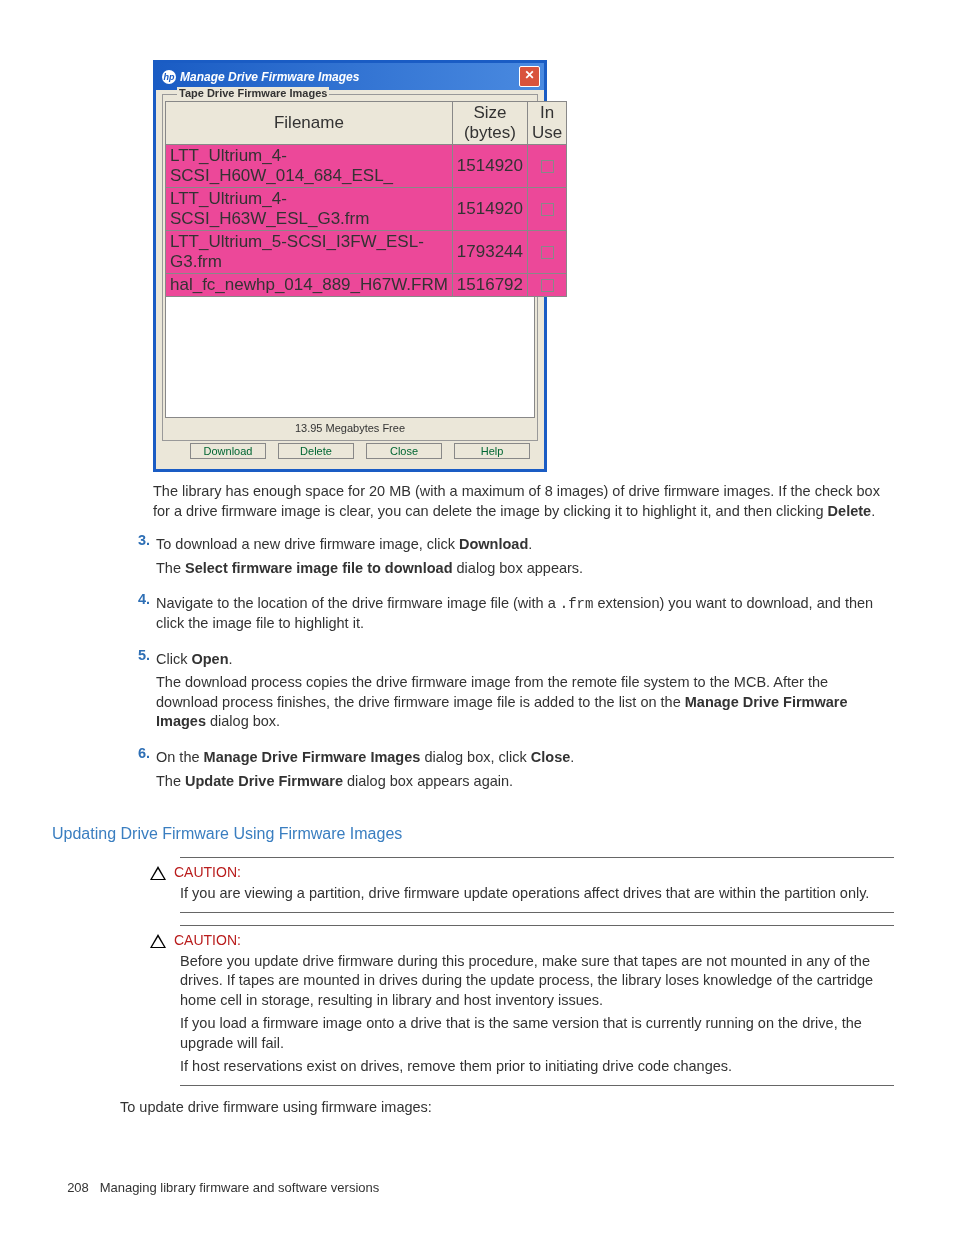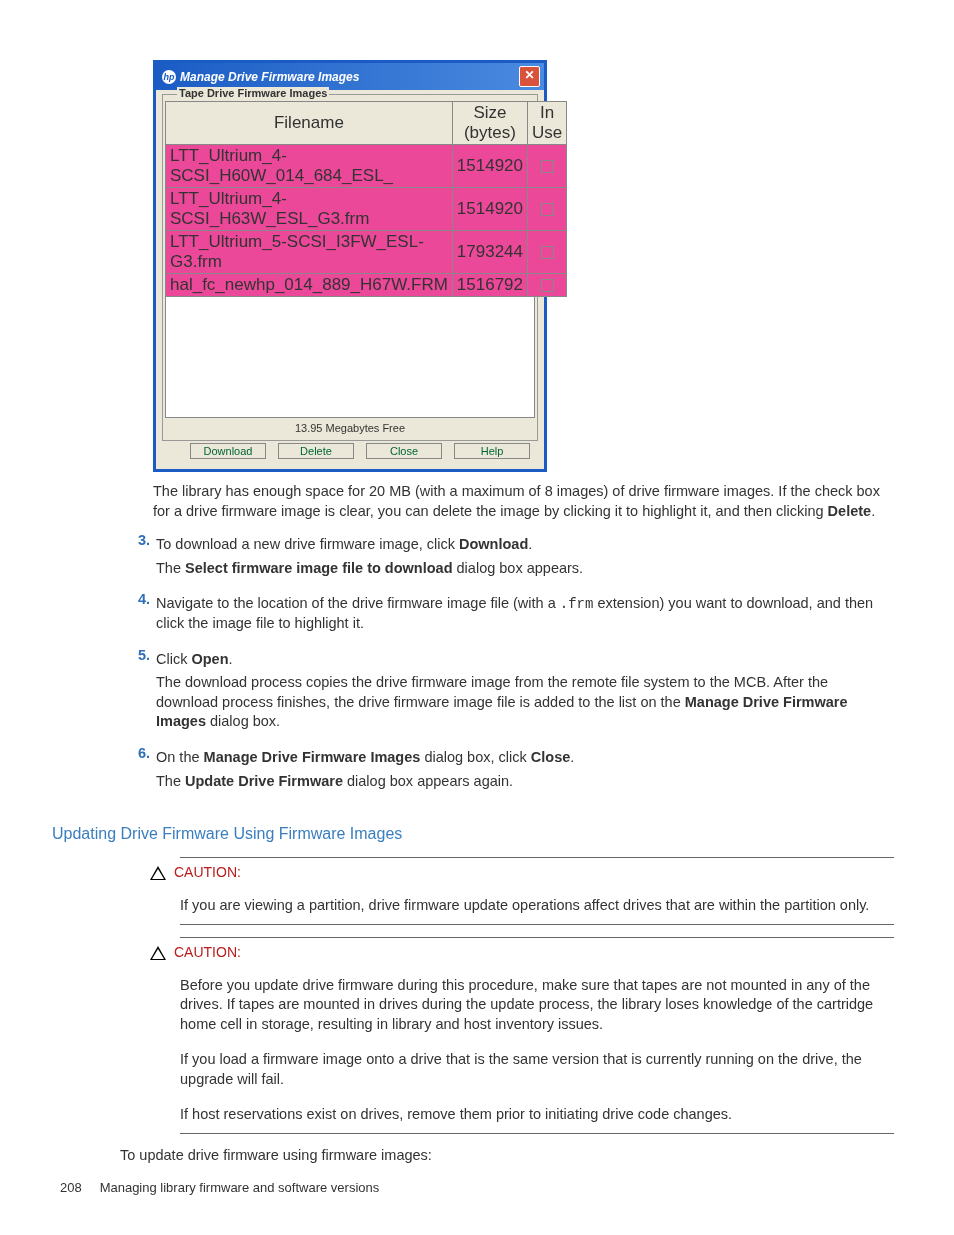--- a/index.html
+++ b/index.html
@@ -115,26 +115,27 @@
     border-bottom: 14px solid #000;
     position: relative;
   }
   .caution-head .tri::after {
     content: ""; position: absolute; left: -6px; top: 3px;
     border-left: 6px solid transparent;
     border-right: 6px solid transparent;
     border-bottom: 10px solid #fff;
   }
   .caution-label { font-family: Arial, sans-serif; font-size: 14px; }
-  .caution-text { margin: 16px 0 4px 72px; line-height: 1.35; font-family: "Futura", Arial, sans-serif; font-size: 14.5px; }
+  .caution-text { margin: 4px 0 4px 72px; line-height: 1.35; font-family: "Futura", Arial, sans-serif; font-size: 14.5px; }
 
   .footer {
     position: absolute; bottom: 40px; left: 60px;
     font-size: 13px; color: #333;
     font-family: "Futura", Arial, sans-serif;
+    text-align: center;
   }
   .footer .pnum { display: inline-block; width: 36px; }
 </style>
 </head>
 <body>
 
 <div class="page">
 
   <div class="dialog">
     <div class="dlg-titlebar">

